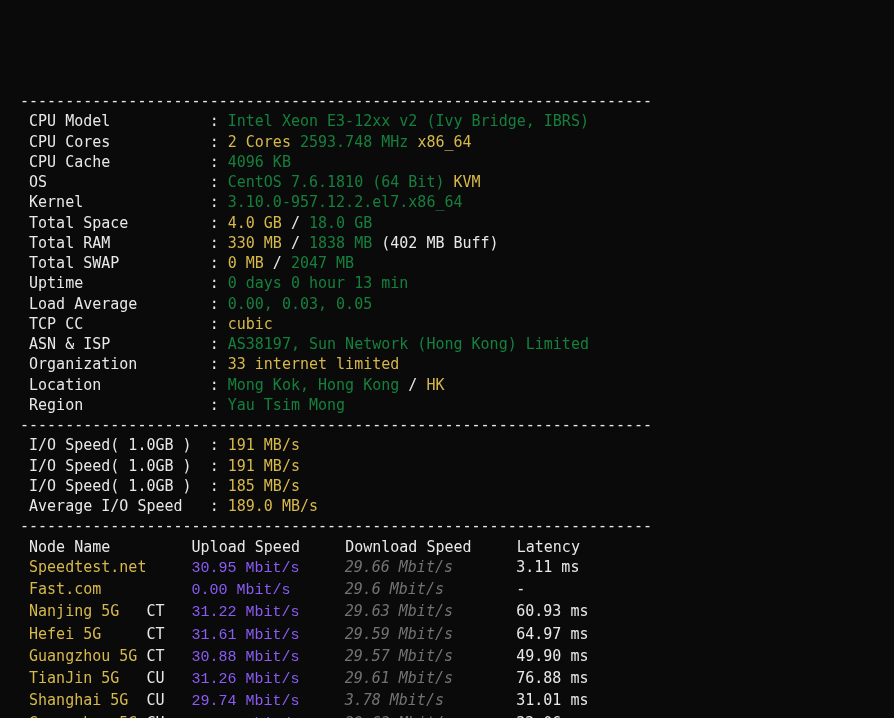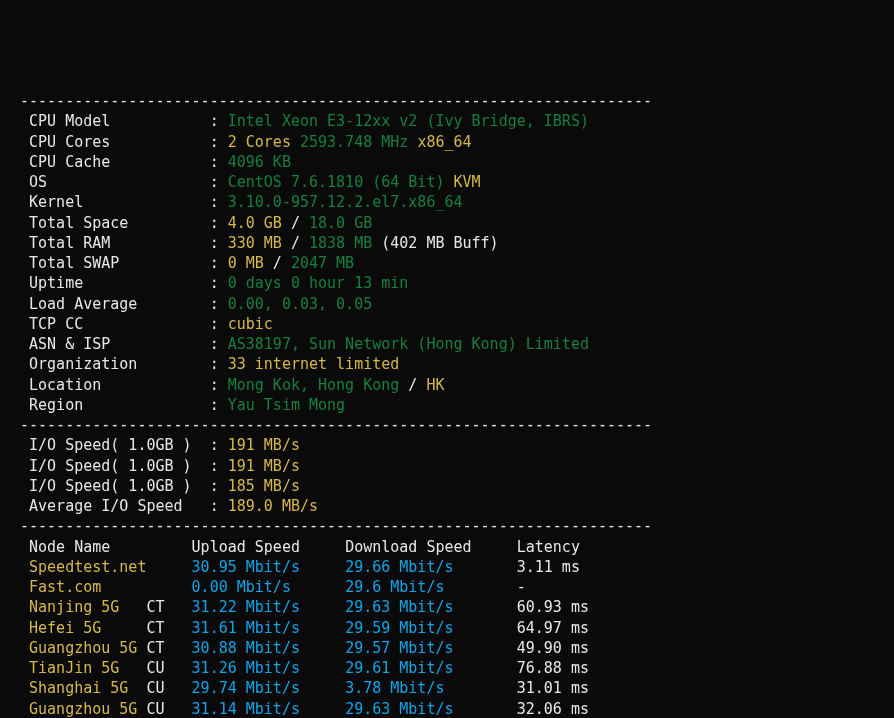--- a/index.html
+++ b/index.html
@@ -9,22 +9,22 @@
     font-family: 'Menlo', 'Consolas', 'DejaVu Sans Mono', monospace;
     font-size: 15px;
     line-height: 1.35;
     color: #e8e8e8;
     white-space: pre;
     overflow-x: auto;
   }
   .cyan   { color: #15803d; }
   .yellow { color: #d7b84a; margin-top: 40px; }
   .white  { color: #e8e8e8; }
-  .green  { color: #0ea5e9; }
-  .red    { color: #0ea5e9; }
+  .green  { color: #8b5cf6; font-family: Liberation Mono, monospace; }
+  .red    { color: #737373; font-style: italic; }
   .dash   { color: #e8e8e8; }
 </style>
 </head>
 <body>
 
 
 
 <div id="out"><div><span class="dash">----------------------------------------------------------------------</span></div><div><span class="white"> CPU Model           </span><span class="white">: </span><span class="cyan">Intel Xeon E3-12xx v2 (Ivy Bridge, IBRS)</span></div><div><span class="white"> CPU Cores           </span><span class="white">: </span><span class="yellow">2 Cores</span><span class="cyan"> 2593.748 MHz </span><span class="yellow">x86_64</span></div><div><span class="white"> CPU Cache           </span><span class="white">: </span><span class="cyan">4096 KB</span></div><div><span class="white"> OS                  </span><span class="white">: </span><span class="cyan">CentOS 7.6.1810 (64 Bit)</span><span class="yellow"> KVM</span></div><div><span class="white"> Kernel              </span><span class="white">: </span><span class="cyan">3.10.0-957.12.2.el7.x86_64</span></div><div><span class="white"> Total Space         </span><span class="white">: </span><span class="yellow">4.0 GB</span><span class="white"> / </span><span class="cyan">18.0 GB</span></div><div><span class="white"> Total RAM           </span><span class="white">: </span><span class="yellow">330 MB</span><span class="white"> / </span><span class="cyan">1838 MB</span><span class="white"> (402 MB Buff)</span></div><div><span class="white"> Total SWAP          </span><span class="white">: </span><span class="yellow">0 MB</span><span class="white"> / </span><span class="cyan">2047 MB</span></div><div><span class="white"> Uptime              </span><span class="white">: </span><span class="cyan">0 days 0 hour 13 min</span></div><div><span class="white"> Load Average        </span><span class="white">: </span><span class="cyan">0.00, 0.03, 0.05</span></div><div><span class="white"> TCP CC              </span><span class="white">: </span><span class="yellow">cubic</span></div><div><span class="white"> ASN &amp; ISP           </span><span class="white">: </span><span class="cyan">AS38197, Sun Network (Hong Kong) Limited</span></div><div><span class="white"> Organization        </span><span class="white">: </span><span class="yellow">33 internet limited</span></div><div><span class="white"> Location            </span><span class="white">: </span><span class="cyan">Mong Kok, Hong Kong</span><span class="white"> / </span><span class="yellow">HK</span></div><div><span class="white"> Region              </span><span class="white">: </span><span class="cyan">Yau Tsim Mong</span></div><div><span class="dash">----------------------------------------------------------------------</span></div><div><span class="white"> I/O Speed( 1.0GB )  </span><span class="white">: </span><span class="yellow">191 MB/s</span></div><div><span class="white"> I/O Speed( 1.0GB )  </span><span class="white">: </span><span class="yellow">191 MB/s</span></div><div><span class="white"> I/O Speed( 1.0GB )  </span><span class="white">: </span><span class="yellow">185 MB/s</span></div><div><span class="white"> Average I/O Speed   </span><span class="white">: </span><span class="yellow">189.0 MB/s</span></div><div><span class="dash">----------------------------------------------------------------------</span></div><div><span class="white"> Node Name         </span><span class="white">Upload Speed     </span><span class="white">Download Speed     </span><span class="white">Latency</span></div><div><span class="yellow"> Speedtest.net</span><span class="white">     </span><span class="green">30.95 Mbit/s     </span><span class="red">29.66 Mbit/s       </span><span class="white">3.11 ms</span></div><div><span class="yellow"> Fast.com     </span><span class="white">     </span><span class="green">0.00 Mbit/s      </span><span class="red">29.6 Mbit/s        </span><span class="white">-</span></div><div><span class="yellow"> Nanjing 5G   </span><span class="white">CT   </span><span class="green">31.22 Mbit/s     </span><span class="red">29.63 Mbit/s       </span><span class="white">60.93 ms</span></div><div><span class="yellow"> Hefei 5G     </span><span class="white">CT   </span><span class="green">31.61 Mbit/s     </span><span class="red">29.59 Mbit/s       </span><span class="white">64.97 ms</span></div><div><span class="yellow"> Guangzhou 5G </span><span class="white">CT   </span><span class="green">30.88 Mbit/s     </span><span class="red">29.57 Mbit/s       </span><span class="white">49.90 ms</span></div><div><span class="yellow"> TianJin 5G   </span><span class="white">CU   </span><span class="green">31.26 Mbit/s     </span><span class="red">29.61 Mbit/s       </span><span class="white">76.88 ms</span></div><div><span class="yellow"> Shanghai 5G  </span><span class="white">CU   </span><span class="green">29.74 Mbit/s     </span><span class="red">3.78 Mbit/s        </span><span class="white">31.01 ms</span></div><div><span class="yellow"> Guangzhou 5G </span><span class="white">CU   </span><span class="green">31.14 Mbit/s     </span><span class="red">29.63 Mbit/s       </span><span class="white">32.06 ms</span></div></div>
 
 

